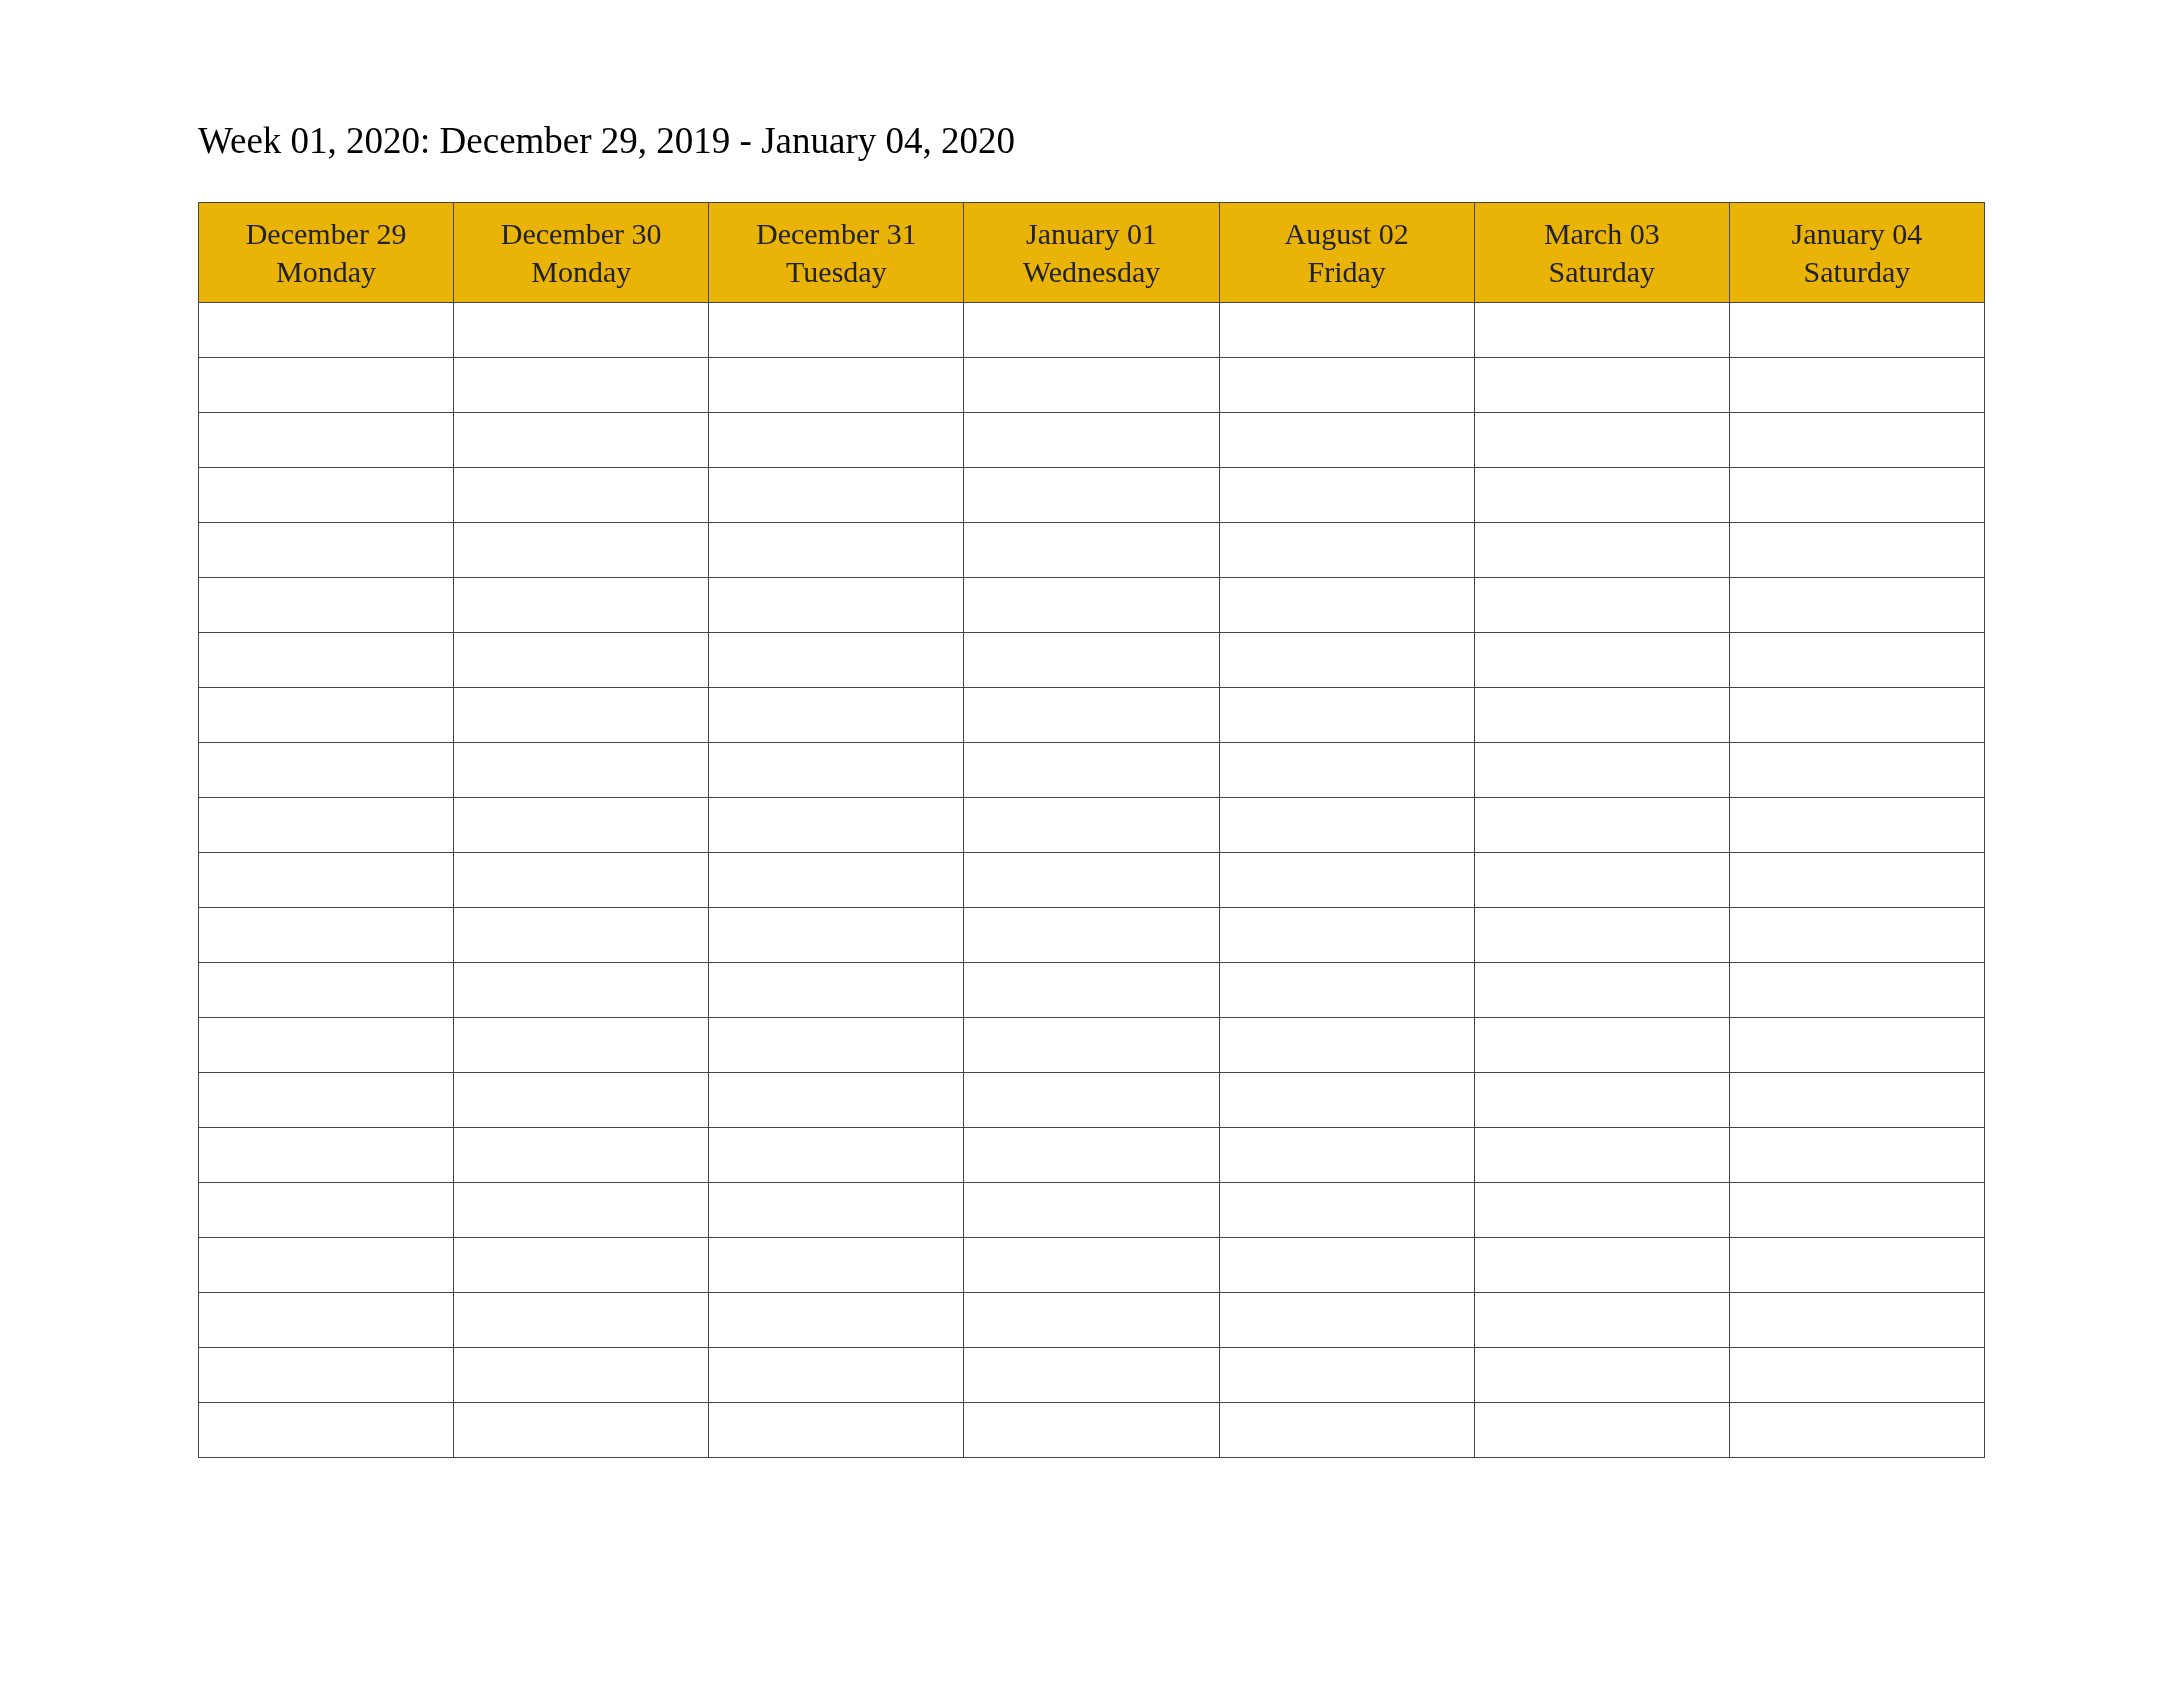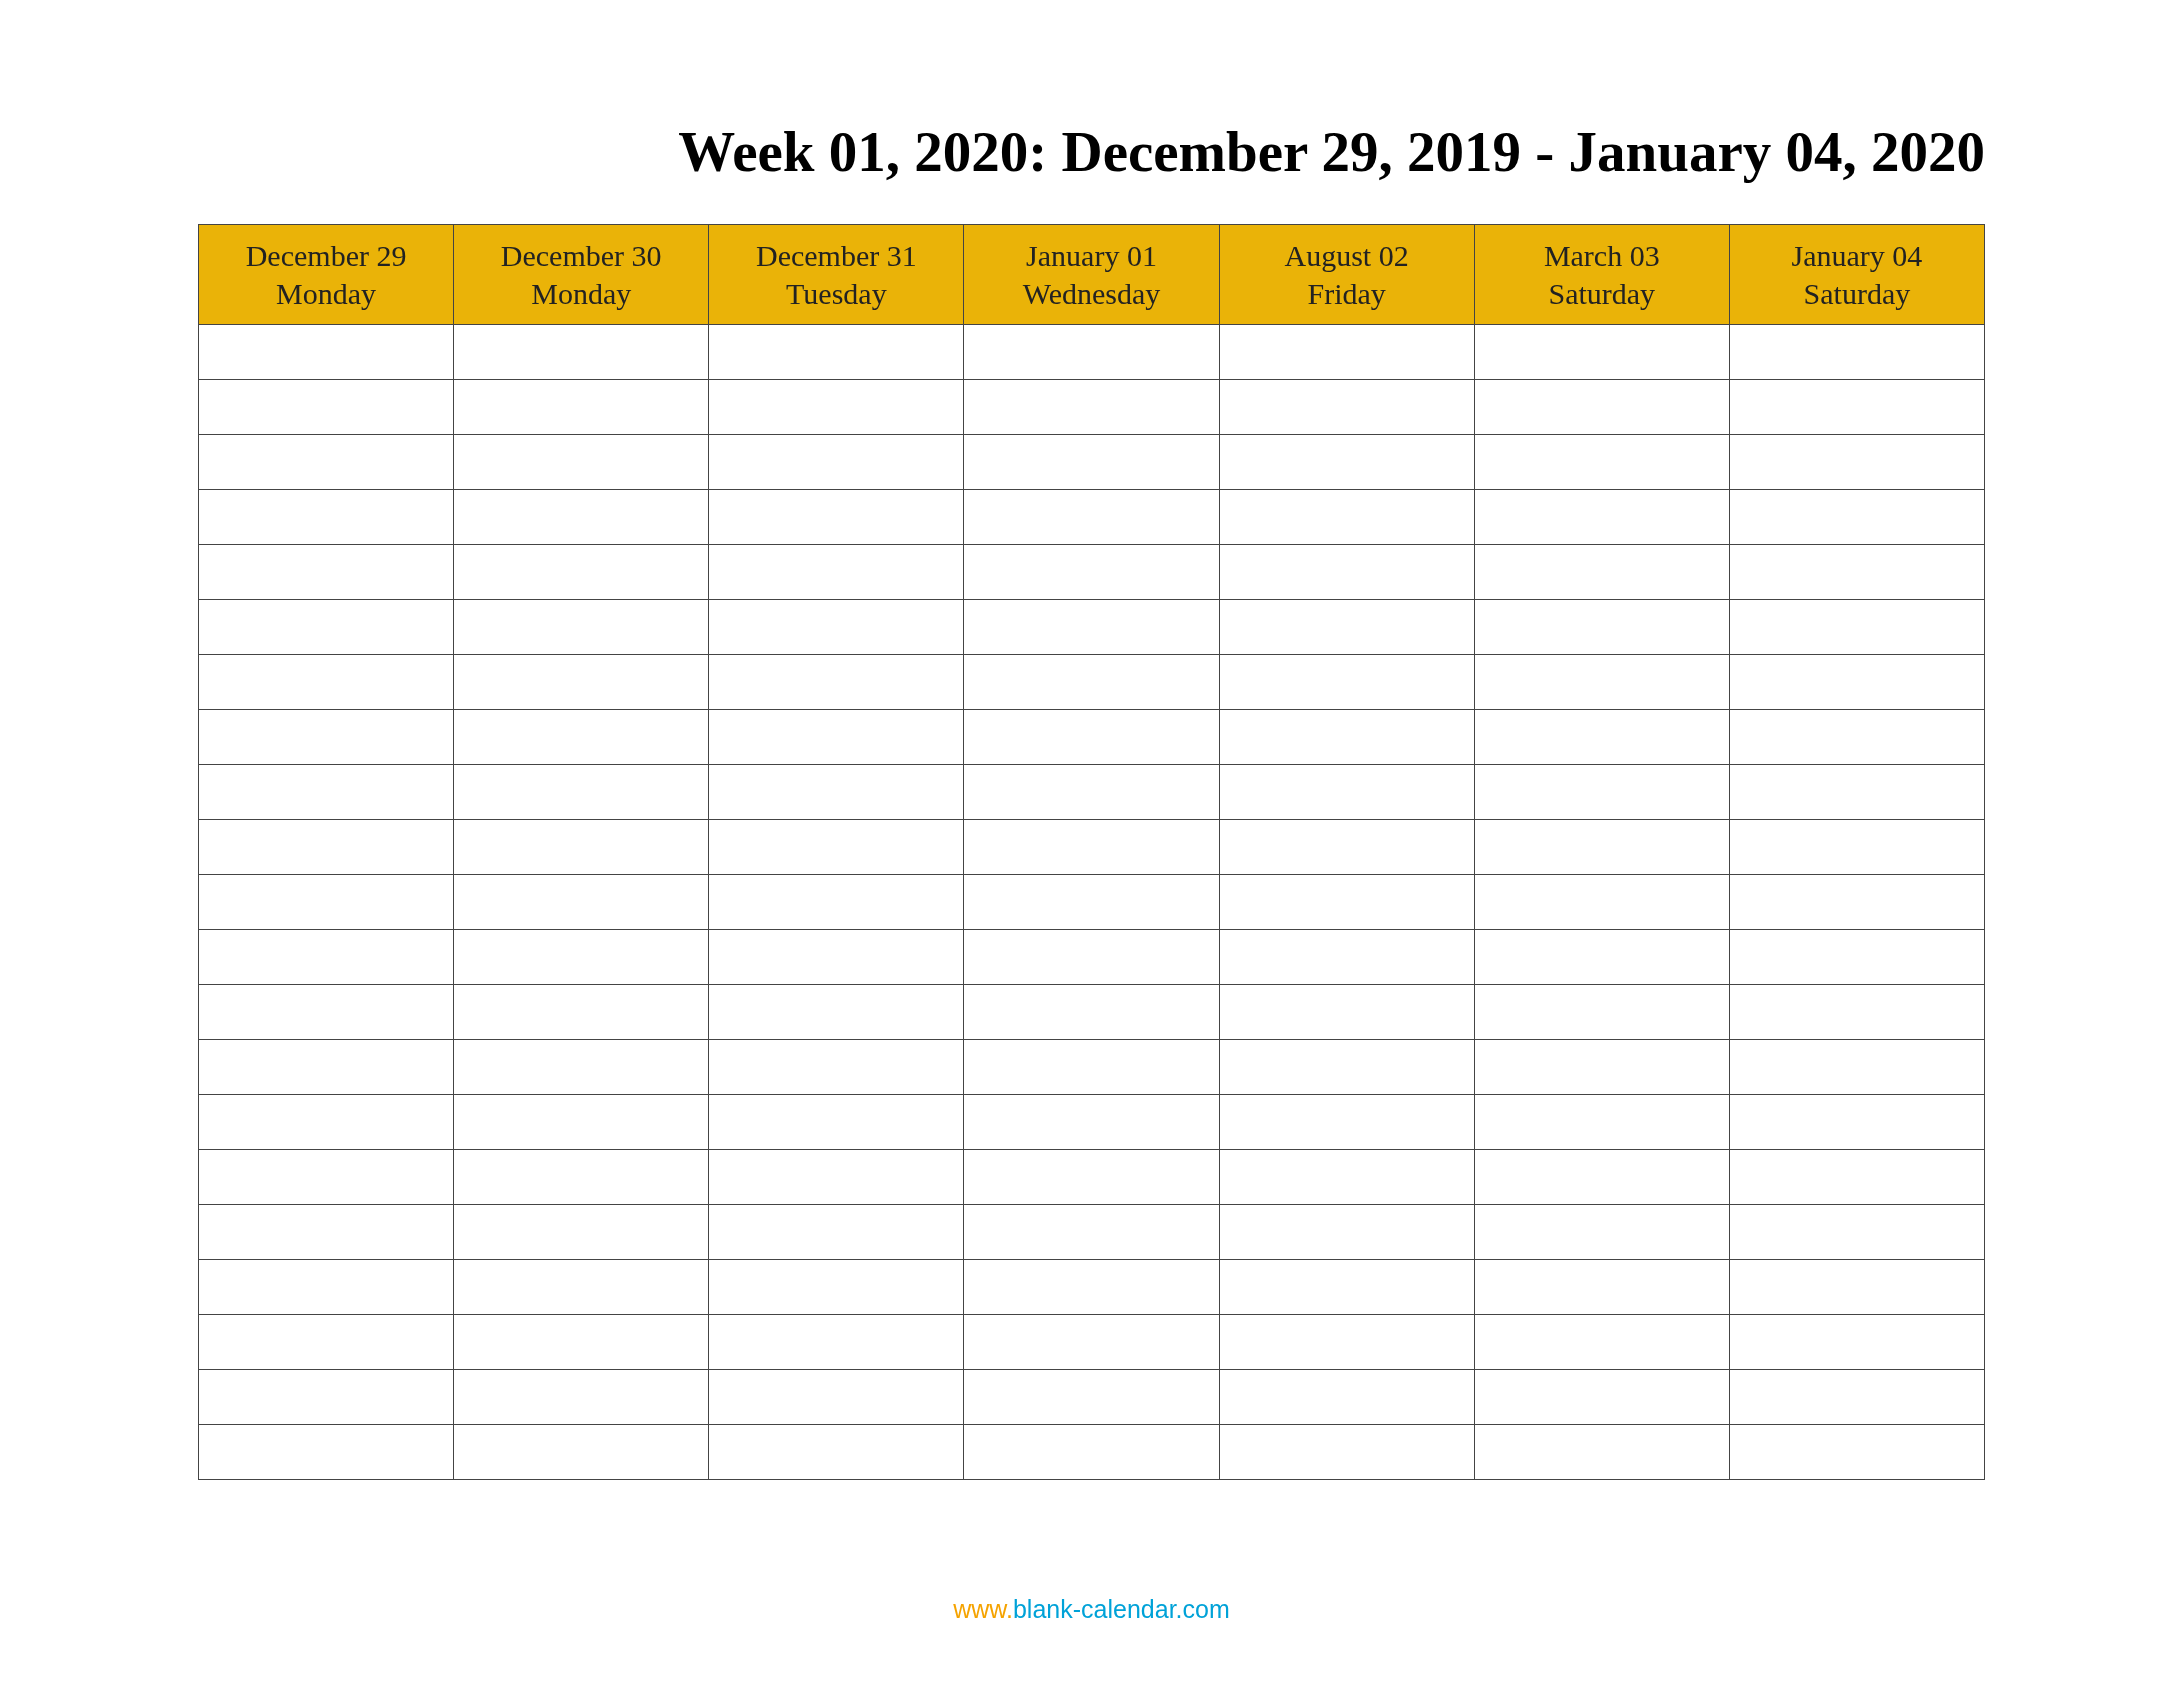--- a/index.html
+++ b/index.html
@@ -12,25 +12,24 @@
     color: #000000;
   }
   .page {
     box-sizing: border-box;
     width: 2183px;
     height: 1687px;
     padding: 119px 198px 53px 198px;
     position: relative;
   }
   .title {
-    font-size: 57px;
-    font-weight: 700;
+    font-size: 37px;
+    font-weight: 400;
     margin: 0 0 40px 0;
     color: #000000;
-    text-align: right;
   }
   table.calendar {
     border-collapse: collapse;
     width: 100%;
     table-layout: fixed;
   }
   table.calendar th {
     border: 1.3px solid #444444;
     background: #eab308;
     font-weight: 400;
@@ -297,20 +296,15 @@
           <td></td>
           <td></td>
           <td></td>
           <td></td>
           <td></td>
           <td></td>
         </tr>
       </tbody>
   </table>
 
-  <div class="footer">
-    <a>
-      <span class="www">www.</span><span class="domain">blank-calendar.com</span>
-    </a>
-  </div>
 
 </div>
 
 
 </body></html>

